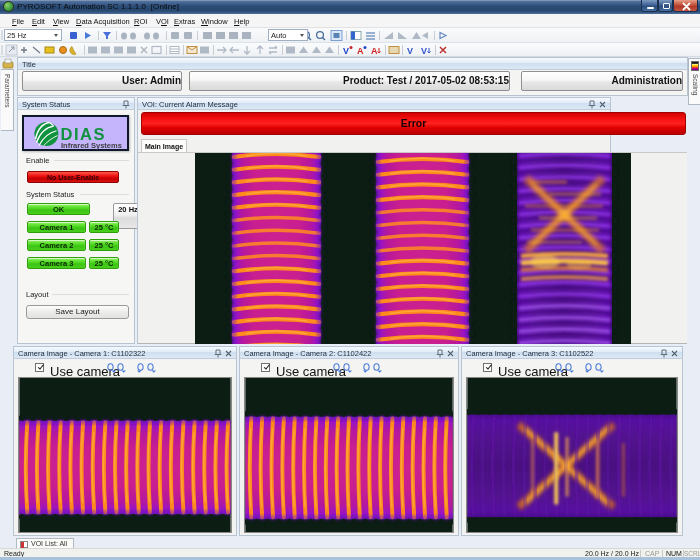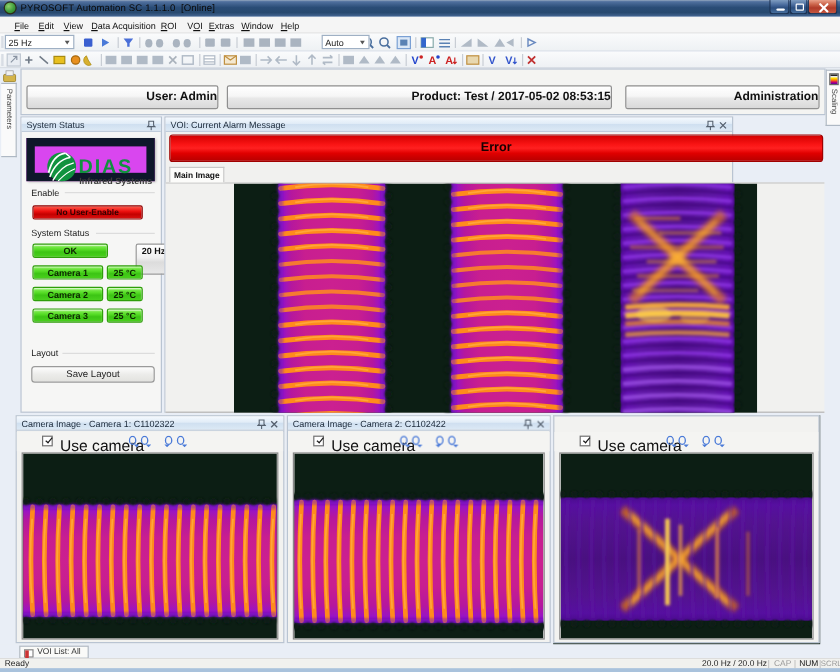--- a/index.html
+++ b/index.html
@@ -49,21 +49,21 @@
 .pinx { position:absolute; top:1.5px; }
 
 
 #titlepanel { left:17px; top:57px; width:671px; height:39px; }
 .bigbtn { position:absolute; top:13px; height:20px; border:1px solid #8f8f8f; border-radius:2px;
  background:linear-gradient(180deg,#ffffff 0%,#f6f6f6 45%,#e8e8e8 55%,#d9d9d9 100%);
  box-shadow:inset 0 1px 0 #fff; font-weight:bold; font-size:10px; color:#111; text-align:right; line-height:18px;}
 
 
 #syspanel { left:17px; top:97px; width:118px; height:247px; background:#f6f6f5;}
-#logobox { position:absolute; left:4px; top:17px; width:107px; height:36px; background:#d946ef; border:7px solid #0f172a; box-shadow:1px 1px 2px rgba(0,0,0,0.25); }
+#logobox { position:absolute; left:4px; top:17px; width:107px; height:36px; background:#c4b5fd; border:2px solid #0f172a; box-shadow:1px 1px 2px rgba(0,0,0,0.25); }
 .grplabel { position:absolute; font-size:7.5px; color:#222; }
 .grpline { position:absolute; height:1px; background:#dcdcdc; }
 .statusbtn { position:absolute; border-radius:2px; font-weight:bold; font-size:7.5px; text-align:center; color:#0c2500; }
 .greenbtn { background:linear-gradient(180deg,#8af05c 0%,#55dc25 40%,#3cc414 60%,#49d01d 100%); border:1px solid #2f9e0a; box-shadow:inset 0 1px 1px rgba(255,255,255,0.7);}
 .redbtn { background:linear-gradient(180deg,#ff5a4a 0%,#ee1111 40%,#c40000 65%,#d81010 100%); border:1px solid #8f0000; color:#310000;}
 .whitebtn { background:linear-gradient(180deg,#ffffff 0%,#f0f0f0 45%,#dcdcdc 60%,#e8e8e8 100%); border:1px solid #9a9a9a; color:#111;}
 #savelayout { position:absolute; left:8px; top:207px; width:103px; height:14px; border:1px solid #9a9a9a; border-radius:3px; background:linear-gradient(180deg,#fdfdfd,#ececea 50%,#e2e2df); font-size:8px; text-align:center; line-height:12px; color:#222;}
 
 
 #voipanel { left:137px; top:97px; width:474px; height:247px; background:#f1f1ef;}
@@ -250,20 +250,21 @@
   </svg>
 <div class="abs" id="ptab">
     <span>Parameters</span>
   </div>
 <div class="abs" id="stab">
     <span class="ic"></span>
     <span>Scaling</span>
   </div>
 
 <div class="panel" id="titlepanel">
+  <div class="phdr">Title</div>
   <div class="bigbtn" style="left:4px; width:160px;">User: Admin</div>
   <div class="bigbtn" style="left:171px; width:321px;">Product: Test / 2017-05-02 08:53:15</div>
   <div class="bigbtn" style="left:503px; width:162px;">Administration</div>
 </div>
 
 <div class="panel" id="syspanel">
   <div class="phdr">System Status<svg class="pinx" style="right:4px" width="8" height="9" viewBox="0 0 8 9">
         <path d="M2 1 L6 1 L6 4.5 L7 5.5 L1 5.5 L2 4.5 Z" fill="none" stroke="#55606e" stroke-width="0.9"></path>
         <line x1="4" y1="5.5" x2="4" y2="8.5" stroke="#55606e" stroke-width="0.9"></line>
       </svg></div>
@@ -843,20 +844,26 @@
         <circle cx="187.5" cy="36.4" r="2.9" fill="#0c1e14"></circle>
         <circle cx="187.5" cy="145.6" r="2.9" fill="#0c1e14"></circle>
         <circle cx="198.5" cy="36.4" r="2.9" fill="#0c1e14"></circle>
         <circle cx="198.5" cy="145.6" r="2.9" fill="#0c1e14"></circle>
         <circle cx="209.5" cy="36.4" r="2.9" fill="#0c1e14"></circle>
         <circle cx="209.5" cy="145.6" r="2.9" fill="#0c1e14"></circle>
       </g>
 </svg>
 </div>
 <div class="panel campanel" id="cam3">
+  <div class="phdr">Camera Image - Camera 3: C1102522<svg class="pinx" style="right:14px" width="8" height="9" viewBox="0 0 8 9">
+        <path d="M2 1 L6 1 L6 4.5 L7 5.5 L1 5.5 L2 4.5 Z" fill="none" stroke="#55606e" stroke-width="0.9"></path>
+        <line x1="4" y1="5.5" x2="4" y2="8.5" stroke="#55606e" stroke-width="0.9"></line>
+      </svg><svg class="pinx" style="right:4px" width="7" height="9" viewBox="0 0 7 9">
+        <path d="M1 2 L6 7 M6 2 L1 7" stroke="#55606e" stroke-width="1.1"></path>
+      </svg></div>
   <div class="camrow">
       <span class="cb"></span>
       <span class="camlbl">Use camera</span>
       <svg class="camicons2" width="56" height="10" viewBox="0 0 56 10">
         <g stroke="#4a7ad8" fill="none" stroke-width="1.1">
           <ellipse cx="3.5" cy="4" rx="2.6" ry="3.3"></ellipse>
           <ellipse cx="13.5" cy="4" rx="2.6" ry="3.3"></ellipse>
           <ellipse cx="33.5" cy="4" rx="2.6" ry="3.3"></ellipse>
           <ellipse cx="43.5" cy="4" rx="2.6" ry="3.3"></ellipse>
         </g>

